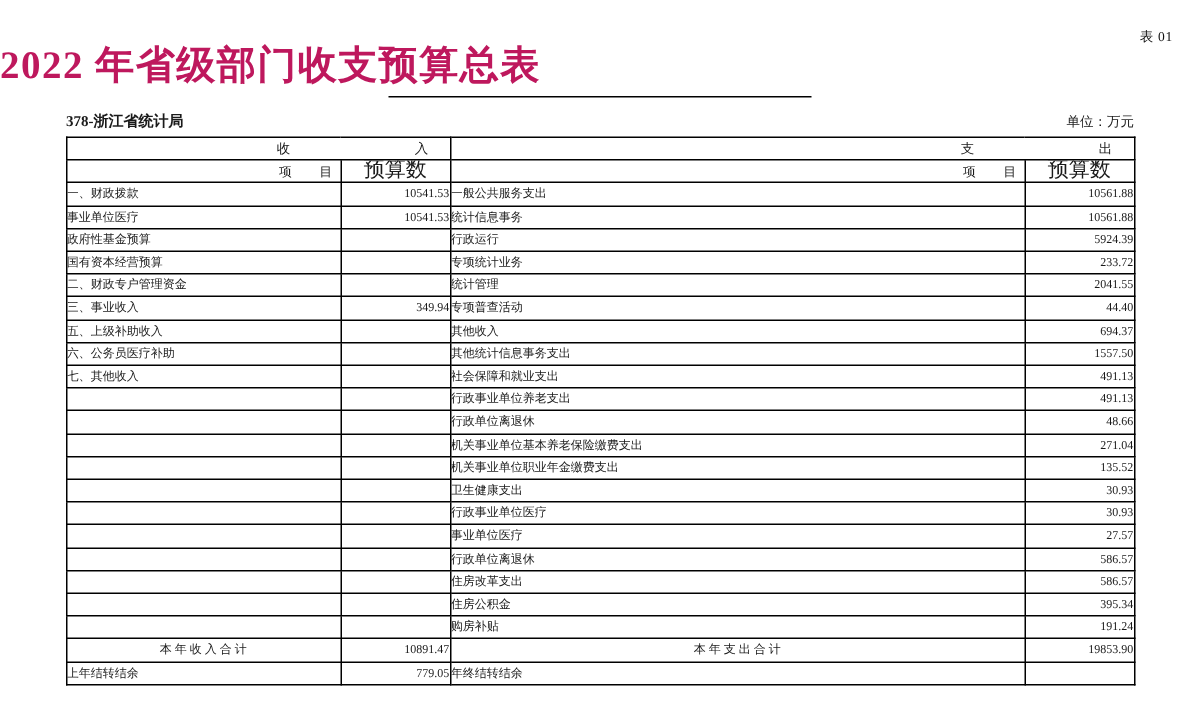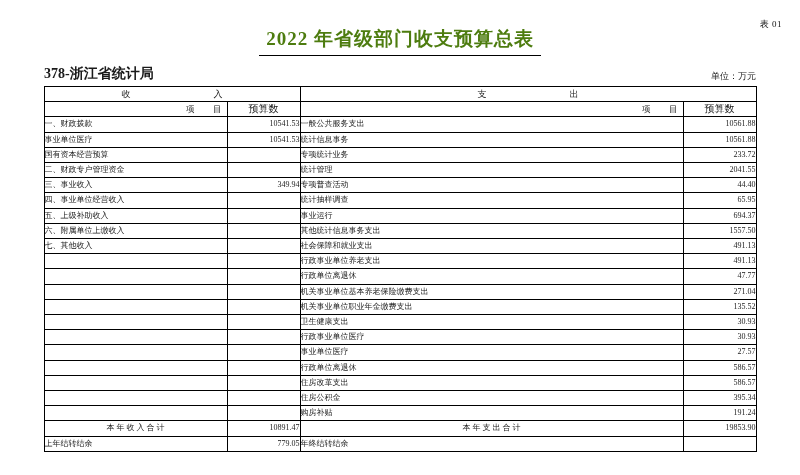--- a/index.html
+++ b/index.html
@@ -23,45 +23,44 @@
   }
   .corner-label {
     position: absolute;
     top: 0;
     right: 18px;
     font-size: 9px;
     letter-spacing: 0.5px;
     color: #111;
   }
   .doc-title {
-    text-align: center;
-    font-size: 19px;
+    font-size: 26px;
     font-weight: bold;
     letter-spacing: 1px;
     margin: 18px 0 0 0;
     padding-top: 8px;
-    color: #4d7c0f;
+    color: #be185d;
   }
   .title-rule {
     width: 282px;
     height: 1px;
     background: #000;
     margin: 3px auto 0 auto;
   }
   .subhead {
     display: flex;
     justify-content: space-between;
     align-items: flex-end;
     width: 712px;
     margin: 9px auto 3px auto;
     font-size: 9.5px;
   }
   .subhead .dept {
     font-weight: bold;
-    font-size: 14px;
+    font-size: 10px;
   }
   .subhead .unit {
     font-size: 9px;
   }
   table.budget {
     width: 712px;
     margin: 0 auto;
     border-collapse: collapse;
     table-layout: fixed;
     font-size: 8px;
@@ -69,34 +68,34 @@
   table.budget td, table.budget th {
     border: 1px solid #000;
     padding: 0;
     height: 14.2px;
     line-height: 14.2px;
     font-weight: normal;
     overflow: hidden;
     white-space: nowrap;
   }
   .grp-head {
-    text-align: center;
+    text-align: right;
     letter-spacing: 14px;
     text-indent: 14px;
     font-size: 9px;
   }
   .col-head {
     text-align: right;
     letter-spacing: 5px;
     text-indent: 5px;
     font-size: 8.5px;
   }
   .col-head-num {
     text-align: center;
-    font-size: 10px;
+    font-size: 14px;
     letter-spacing: 0;
   }
   .c-item {
     text-align: left;
     padding-left: 3px;
   }
   .c-num {
     text-align: right;
     padding-right: 4px;
     font-family: "Liberation Serif", serif;
@@ -156,72 +155,72 @@
         <td class="c-item ind0">一般公共服务支出</td>
         <td class="c-num">10561.88</td>
       </tr>
       <tr>
         <td class="c-item ind1">事业单位医疗</td>
         <td class="c-num">10541.53</td>
         <td class="c-item ind1">统计信息事务</td>
         <td class="c-num">10561.88</td>
       </tr>
       <tr>
+        <td class="c-item ind1">政府性基金预算</td>
+        <td class="c-num"></td>
+        <td class="c-item ind2">行政运行</td>
+        <td class="c-num">5924.39</td>
+      </tr>
+      <tr>
         <td class="c-item ind1">国有资本经营预算</td>
         <td class="c-num"></td>
         <td class="c-item ind2">专项统计业务</td>
         <td class="c-num">233.72</td>
       </tr>
       <tr>
         <td class="c-item ind0">二、财政专户管理资金</td>
         <td class="c-num"></td>
         <td class="c-item ind2">统计管理</td>
         <td class="c-num">2041.55</td>
       </tr>
       <tr>
         <td class="c-item ind0">三、事业收入</td>
         <td class="c-num">349.94</td>
         <td class="c-item ind2">专项普查活动</td>
         <td class="c-num">44.40</td>
       </tr>
       <tr>
-        <td class="c-item ind0">四、事业单位经营收入</td>
-        <td class="c-num"></td>
-        <td class="c-item ind2">统计抽样调查</td>
-        <td class="c-num">65.95</td>
-      </tr>
-      <tr>
         <td class="c-item ind0">五、上级补助收入</td>
         <td class="c-num"></td>
-        <td class="c-item ind2">事业运行</td>
+        <td class="c-item ind2">其他收入</td>
         <td class="c-num">694.37</td>
       </tr>
       <tr>
-        <td class="c-item ind0">六、附属单位上缴收入</td>
+        <td class="c-item ind0">六、公务员医疗补助</td>
         <td class="c-num"></td>
         <td class="c-item ind2">其他统计信息事务支出</td>
         <td class="c-num">1557.50</td>
       </tr>
       <tr>
         <td class="c-item ind0">七、其他收入</td>
         <td class="c-num"></td>
         <td class="c-item ind0">社会保障和就业支出</td>
         <td class="c-num">491.13</td>
       </tr>
       <tr>
         <td class="c-item ind0"></td>
         <td class="c-num"></td>
         <td class="c-item ind1">行政事业单位养老支出</td>
         <td class="c-num">491.13</td>
       </tr>
       <tr>
         <td class="c-item ind0"></td>
         <td class="c-num"></td>
         <td class="c-item ind2">行政单位离退休</td>
-        <td class="c-num">47.77</td>
+        <td class="c-num">48.66</td>
       </tr>
       <tr>
         <td class="c-item ind0"></td>
         <td class="c-num"></td>
         <td class="c-item ind2">机关事业单位基本养老保险缴费支出</td>
         <td class="c-num">271.04</td>
       </tr>
       <tr>
         <td class="c-item ind0"></td>
         <td class="c-num"></td>

